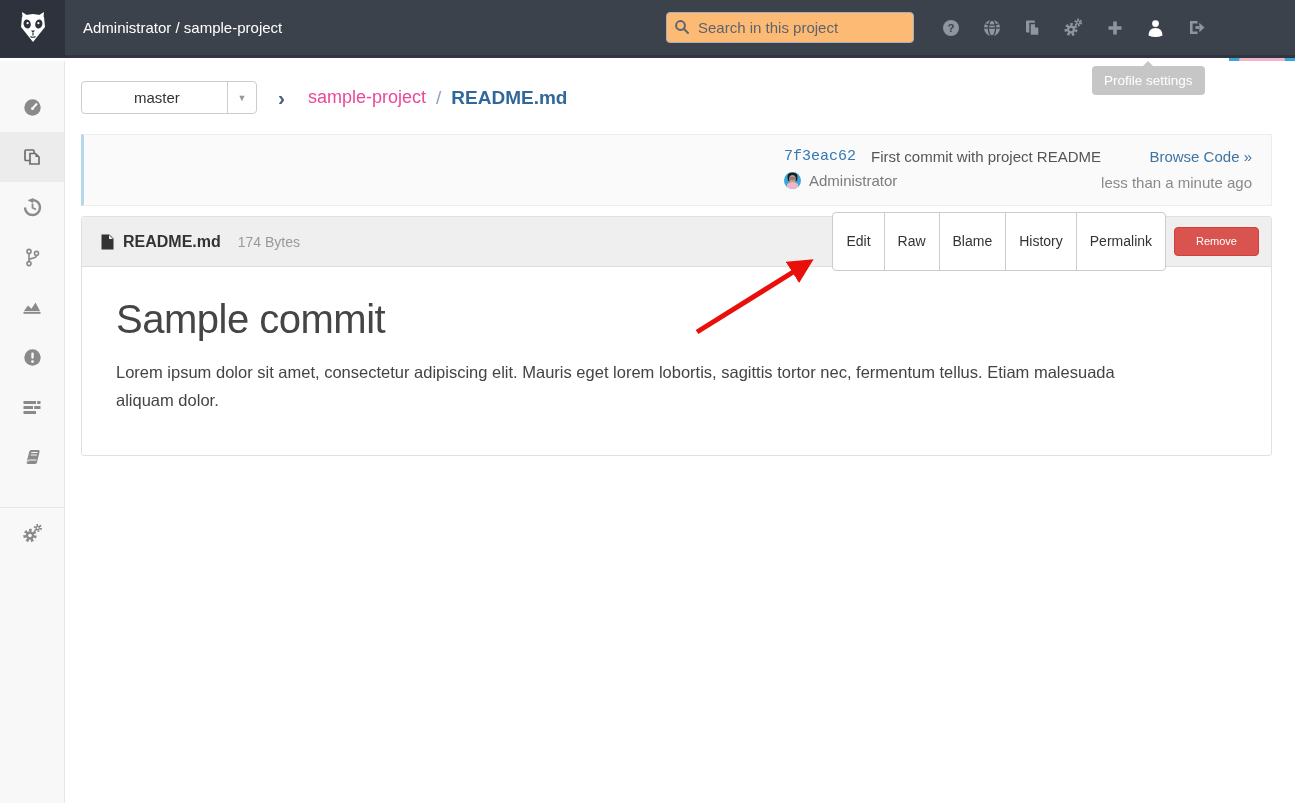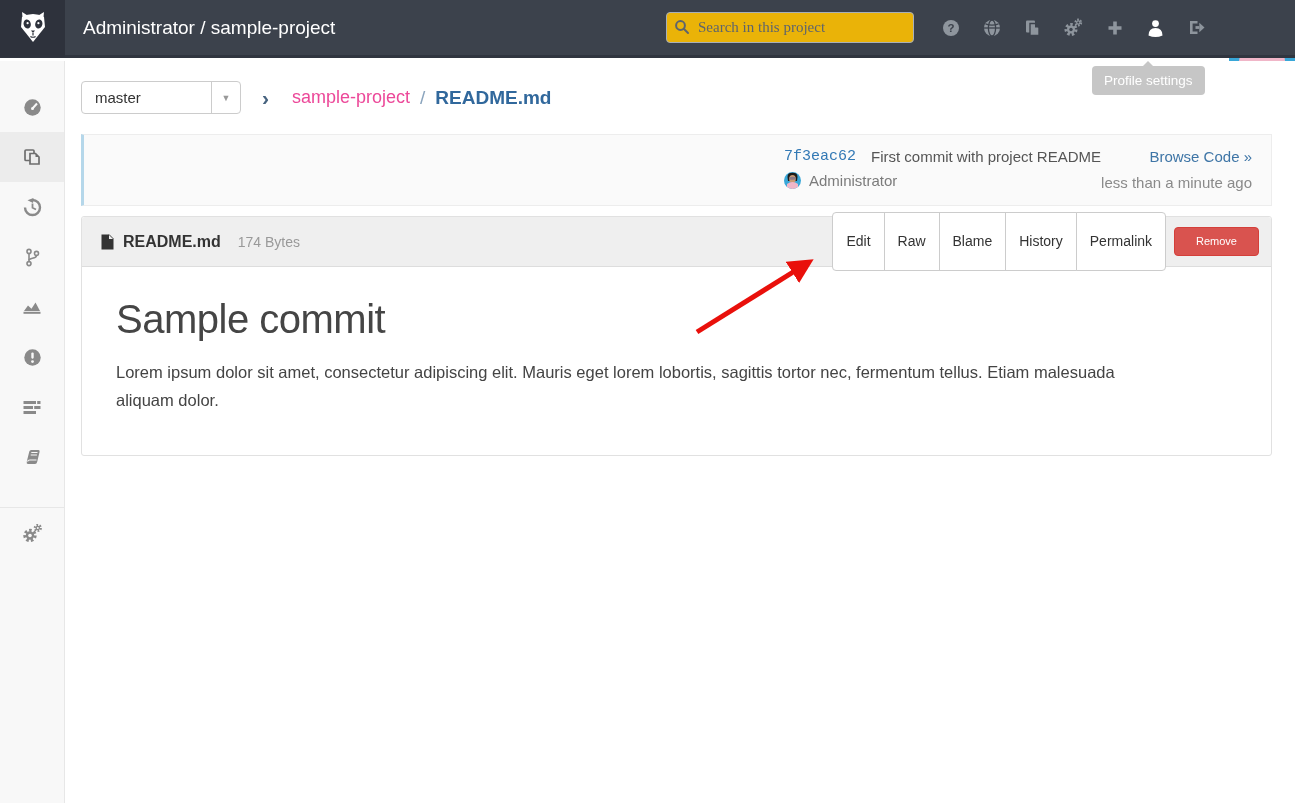--- a/index.html
+++ b/index.html
@@ -12,26 +12,26 @@
   
   .topbar {
     position:absolute; top:0; left:0; right:0; height:58px;
     background:#3c424c; border-bottom:3px solid #30353f;
     display:flex; align-items:center; z-index:5;
   }
   .logo-box {
     width:65px; height:58px; background:#2e323c; flex:0 0 65px;
     display:flex; align-items:center; justify-content:center; cursor:pointer;
   }
-  .topbar-title { color:#fff; font-size:19px; margin-left:18px; white-space:nowrap; }
+  .topbar-title { color:#fff; font-size:15px; margin-left:18px; white-space:nowrap; }
   .search-wrap { margin-left:auto; margin-right:16px; position:relative; width:248px; height:31px; }
   .search-input {
-    width:100%; height:31px; background:#eab308; border:1px solid #a9b0b8;
+    width:100%; height:31px; background:#fdba74; border:1px solid #a9b0b8;
     border-radius:4px; padding:0 10px 0 31px; font-size:15px; color:#434a52;
-    font-family:Liberation Serif, serif; outline:none;
+    font-family:Liberation Sans, sans-serif; outline:none;
   }
   .search-input::placeholder { color:#5d646d; }
   .search-icon { position:absolute; left:8px; top:7px; }
   .nav-icons { display:flex; align-items:center; margin-right:78px; }
   .nav-icon {
     width:41px; height:40px; display:flex; align-items:center; justify-content:center;
     cursor:pointer;
   }
   .avatar-top {
     position:absolute; top:0; right:0; width:66px; height:61px; cursor:pointer;
@@ -58,22 +58,22 @@
   .side-item { height:50px; display:flex; align-items:center; justify-content:center; cursor:pointer; }
   .side-item.active { background:#ececec; }
   .sidebar-bottom { margin-top:25px; border-top:1px solid #e7e7e7; }
 
   
   .main { position:absolute; left:65px; top:61px; right:0; bottom:0; background:#fff; }
   .container { margin:20px 23px 0 16px; }
 
   .crumb-row { display:flex; align-items:center; height:33px; margin-bottom:20px; }
   .branch-select {
-    width:160px; height:33px; border:1px solid #ccc; border-radius:4px;
-    background:#fff; display:flex; align-items:stretch; cursor:pointer;
+    width:176px; height:33px; border:1px solid #ccc; border-radius:4px;
+    background:#fff; display:flex; align-items:stretch; cursor:pointer;padding-left:39px;
   }
   .branch-label { flex:1; display:flex; align-items:center; padding-left:13px; font-size:15px; color:#333; }
   .branch-caret {
     width:29px; border-left:1px solid #ccc; display:flex; align-items:center;
     justify-content:center; color:#999; font-size:9px;
   }
   .crumb-chevron { margin-left:21px; color:#47637f; font-size:21px; font-weight:bold; line-height:1; }
   .crumb-project { margin-left:23px; color:#ec4899; font-size:18px; text-decoration:none; cursor:pointer; }
   .crumb-sep { margin:0 10px; color:#8aa4bd; font-size:19px; }
   .crumb-file { color:#31689c; font-size:19px; font-weight:bold; }

